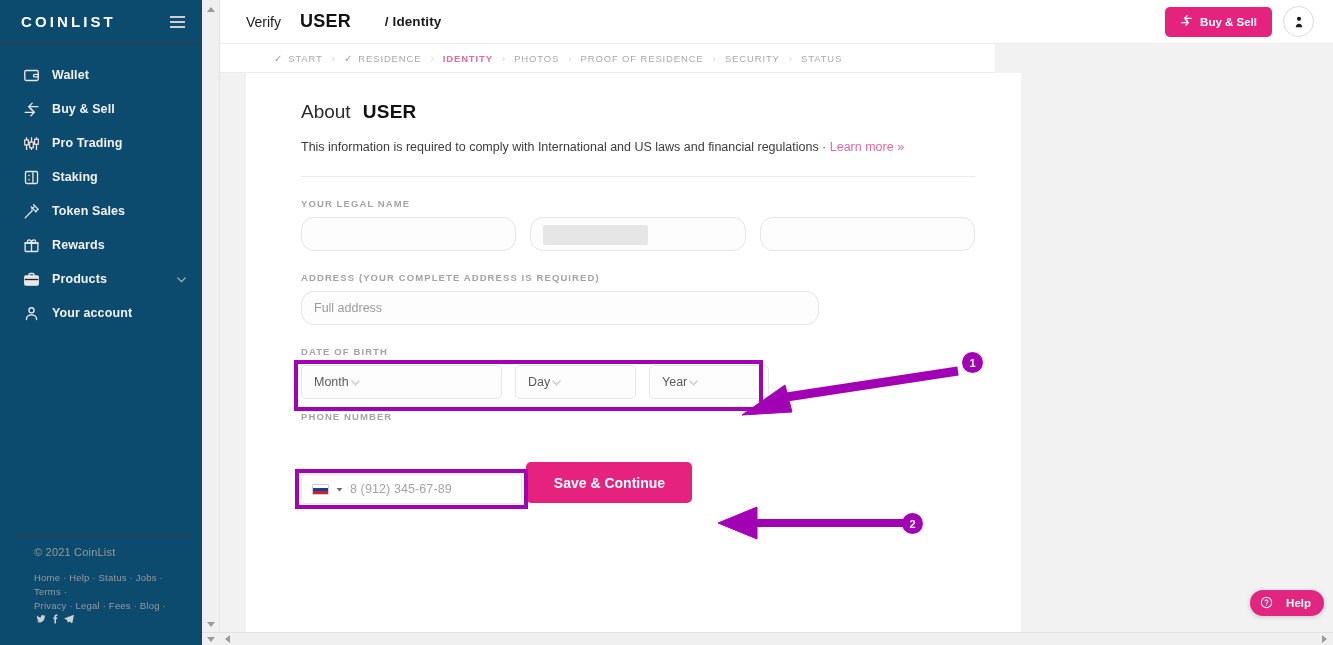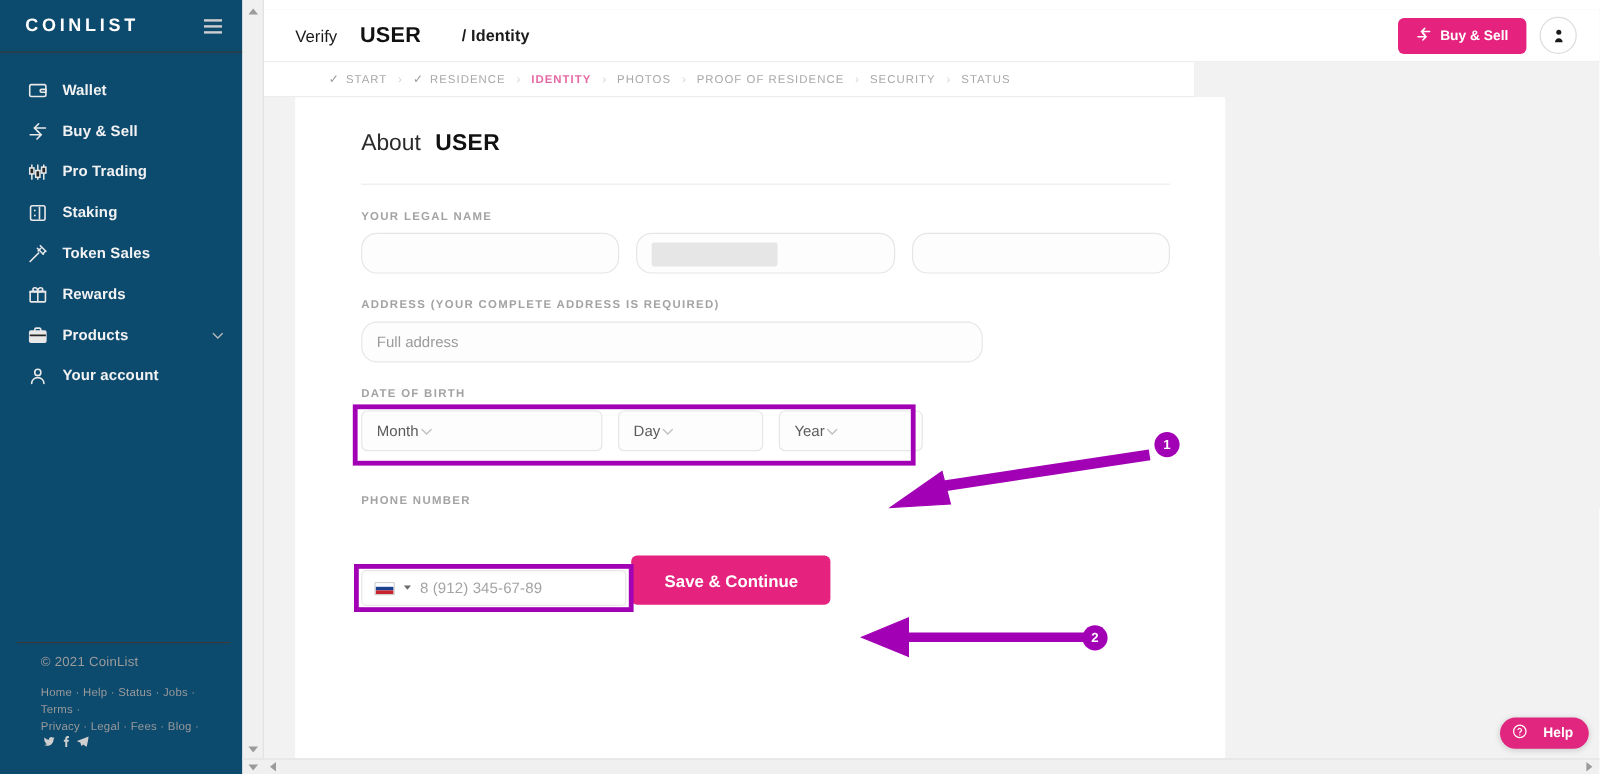--- a/index.html
+++ b/index.html
@@ -71,21 +71,21 @@
     align-items: center; justify-content: center; }
   .hscroll .arr.right { margin-left: auto; }
   .tri { width: 0; height: 0; }
   .tri.up { border-left: 4px solid transparent; border-right: 4px solid transparent; border-bottom: 5px solid #9b9b9b; }
   .tri.dn { border-left: 4px solid transparent; border-right: 4px solid transparent; border-top: 5px solid #9b9b9b; }
   .tri.lt { border-top: 4px solid transparent; border-bottom: 4px solid transparent; border-right: 5px solid #9b9b9b; }
   .tri.rt { border-top: 4px solid transparent; border-bottom: 4px solid transparent; border-left: 5px solid #9b9b9b; }
 
   
   .content {
-    position: absolute; left: 220px; top: 8px; width: 1113px; height: 632px;
+    position: absolute; left: 220px; top: 0; width: 1113px; height: 632px;
     background: #f2f2f2; overflow: hidden;
   }
   .topbar {
     height: 44px; background: #ffffff; border-bottom: 1px solid #ececec;
     display: flex; align-items: center; padding: 0 12px 0 26px;
   }
   .tb-verify { font-size: 14px; color: #1b1b1b; font-weight: 400; }
   .tb-user { font-size: 18px; font-weight: 700; color: #111; margin-left: 19px; letter-spacing: .2px; }
   .tb-sec { font-size: 13.5px; font-weight: 700; color: #1b1b1b; margin-left: 34px; letter-spacing: .1px; }
   .tb-right { margin-left: auto; display: flex; align-items: center; gap: 11px; padding-right: 7px; }
@@ -387,20 +387,24 @@
       <span class="step">
         <span>STATUS</span>
       </span>
     </div>
 
     <section class="card">
       <div class="card-inner">
         <div class="about-row">
           <span class="about-lbl">About</span>
           <span class="about-user">USER</span>
+        </div>
+        <div class="subtext">
+          <span>This information is required to comply with International and US laws and financial regulations ·</span>
+          <span class="lnk">Learn more »</span>
         </div>
         <div class="divider"></div>
 
         <div class="flabel">YOUR LEGAL NAME</div>
         <div class="name-row">
           <div class="inp"></div>
           <div class="inp">
             <span class="redaction"></span>
           </div>
           <div class="inp"></div>
@@ -435,21 +439,21 @@
               <span class="cv">
                   <svg width="13" height="13" viewBox="0 0 24 24" fill="none" stroke="#c0c0c0" stroke-width="2" stroke-linecap="round">
                     <path d="M5 9l7 7 7-7"></path>
                   </svg>
                 </span>
             </div>
           </div>
           <div class="dob-hl"></div>
         </div>
 
-        <div class="flabel" style="margin-top:36px">PHONE NUMBER</div>
+        <div class="flabel" style="margin-top:12px">PHONE NUMBER</div>
         <div class="phone-wrap">
           <div class="phone-inp">
             <span class="flag">
                 <i class="w"></i>
                 <i class="b"></i>
                 <i class="r"></i>
               </span>
             <span><svg width="9" height="9" viewBox="0 0 24 24" fill="#6b6b6b">
                   <path d="M4 8h16l-8 9z"></path>
                 </svg></span>

